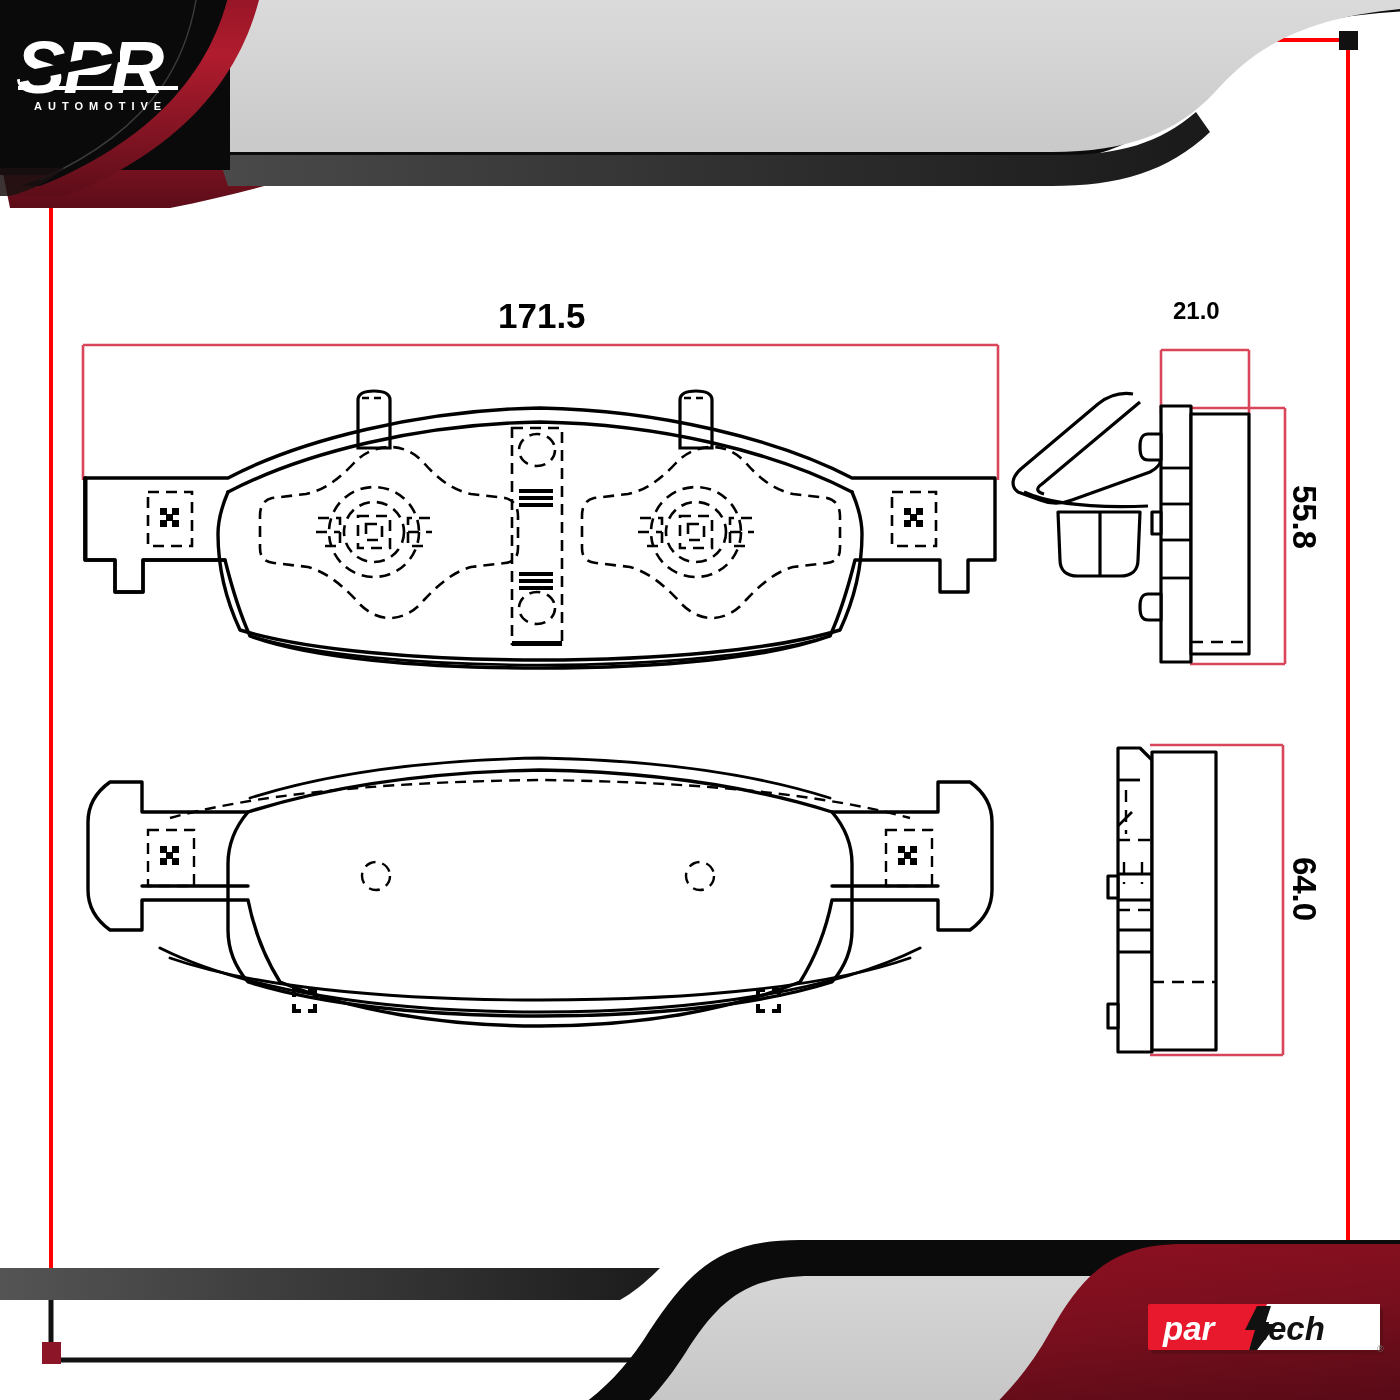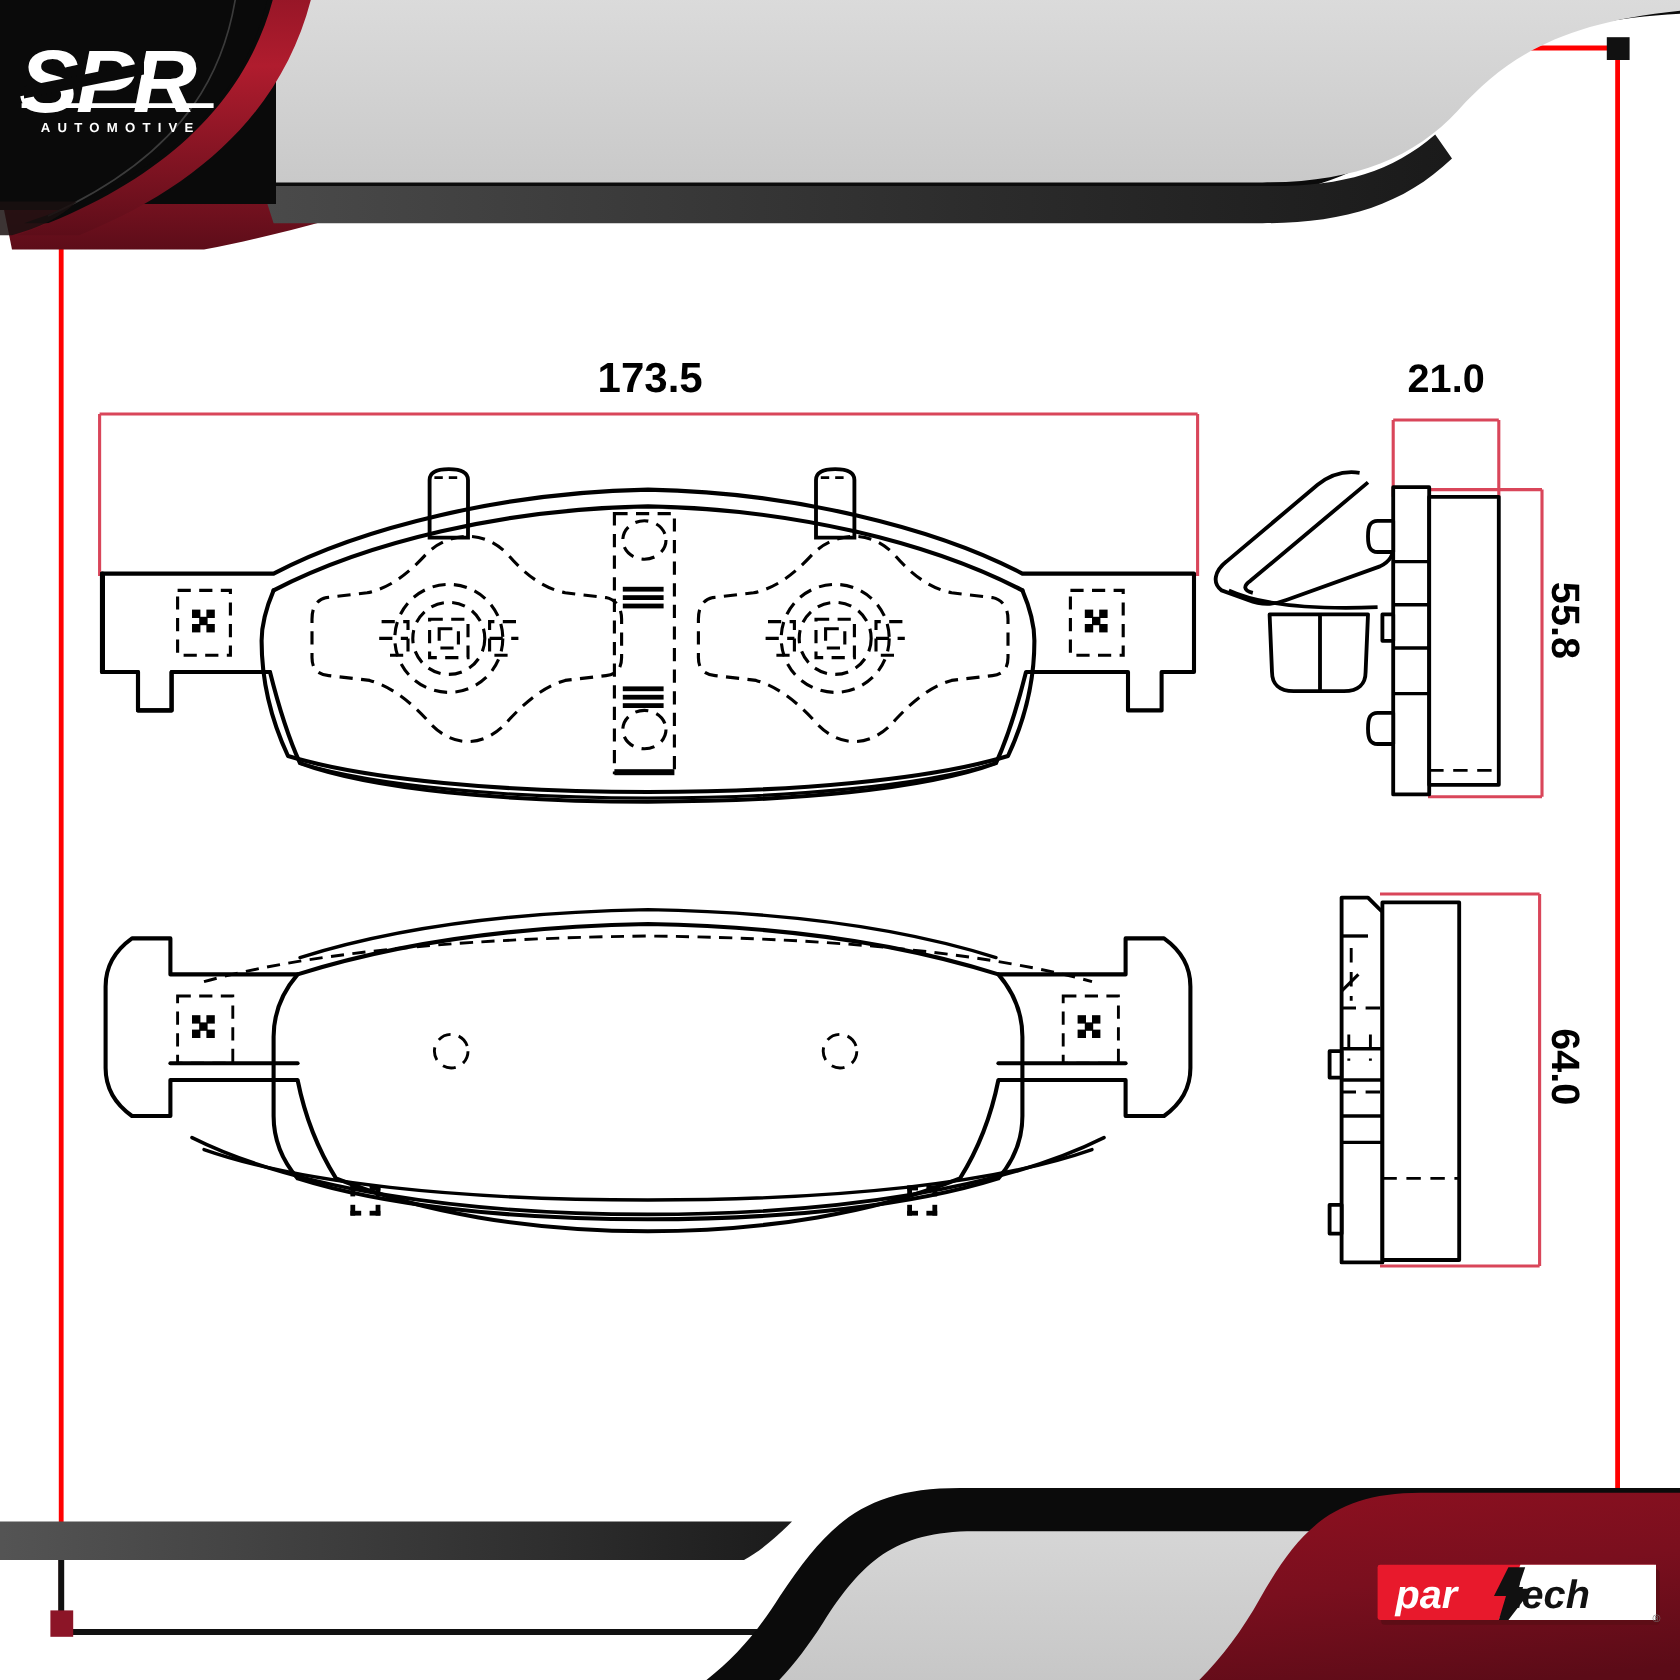--- a/index.html
+++ b/index.html
@@ -160,22 +160,22 @@
       <path d="M 1285,408 L 1285,664"></path>
       <path d="M 1190,408 L 1285,408"></path>
       <path d="M 1190,664 L 1285,664"></path>
 
       <path d="M 1283,745 L 1283,1055"></path>
       <path d="M 1150,745 L 1283,745"></path>
       <path d="M 1150,1055 L 1283,1055"></path>
     </g>
   </svg>
 
-  <div class="dimlbl" style="left:498px;top:296px;font-size:35px;">173.5</div>
-  <div class="dimlbl" style="left:1173px;top:297px;font-size:33px;">21.0</div>
+  <div class="dimlbl" style="left:498px;top:296px;font-size:35px;">171.5</div>
+  <div class="dimlbl" style="left:1173px;top:297px;font-size:24px;">21.0</div>
   <div class="dimlbl rot" style="left:1272px;top:498px;font-size:33px;transform:rotate(90deg);">55.8</div>
   <div class="dimlbl rot" style="left:1272px;top:870px;font-size:33px;transform:rotate(90deg);">64.0</div>
 
   <svg class="abs" width="1400" height="1400">
     <g fill="none" stroke="#000000" stroke-width="3.4" stroke-linejoin="round" stroke-linecap="round">
 
       <path d="M 85,478
            L 228,478
            C 300,440 420,410 540,408
            C 660,410 780,440 852,478

